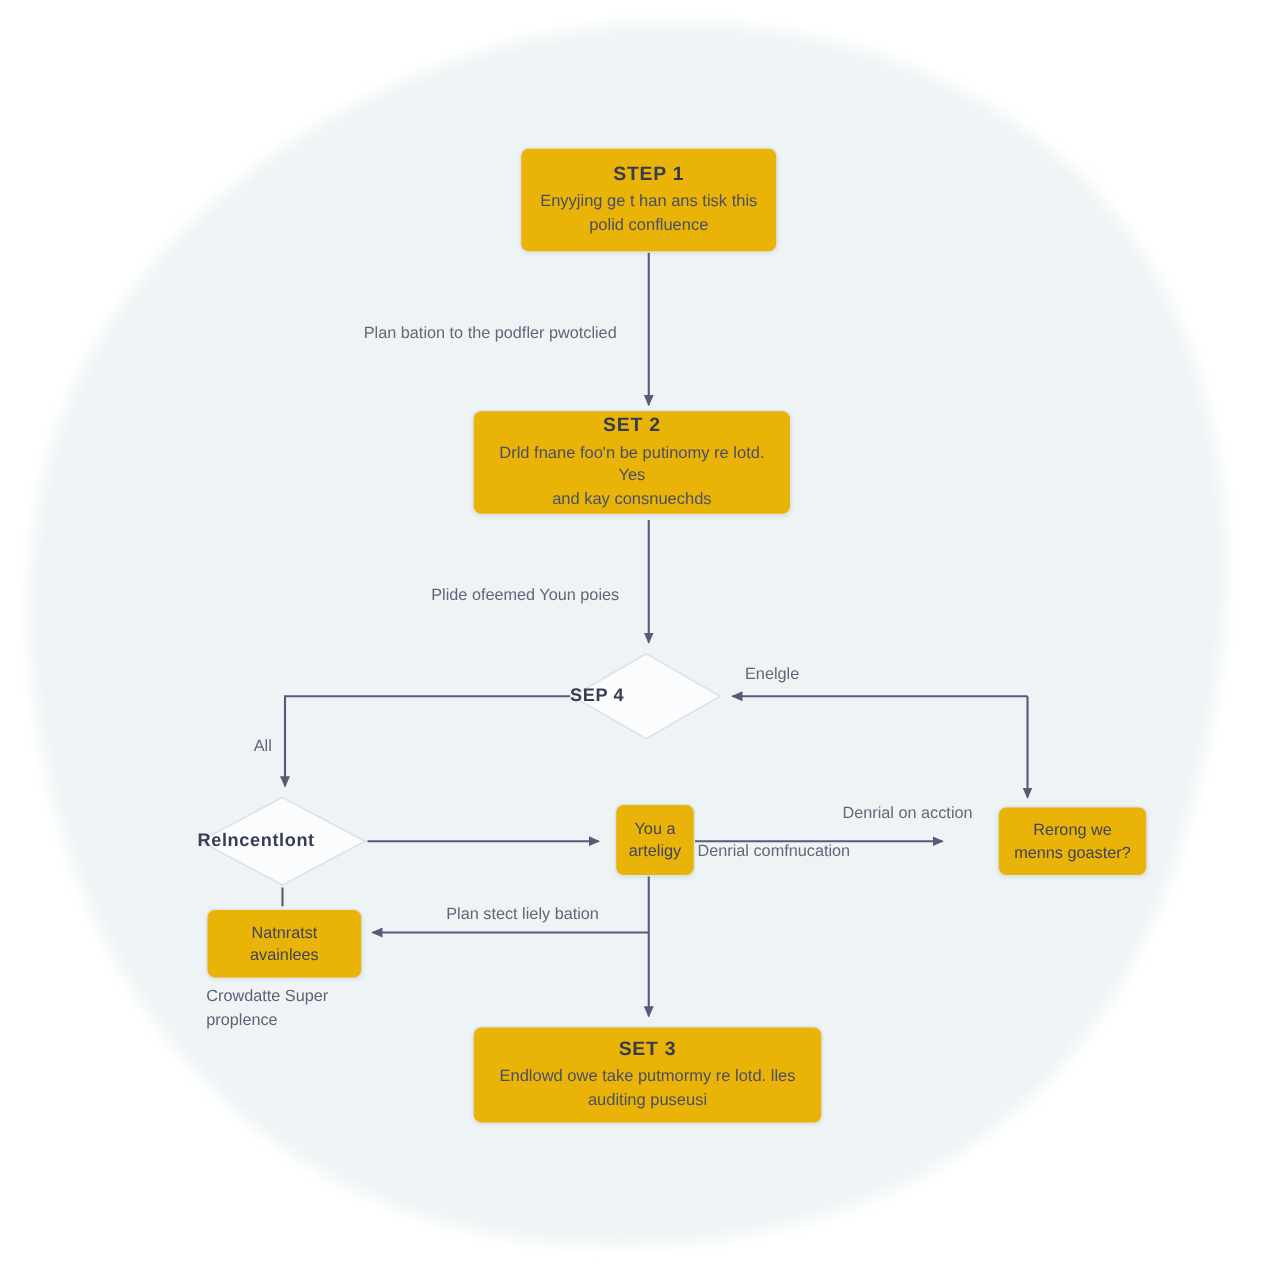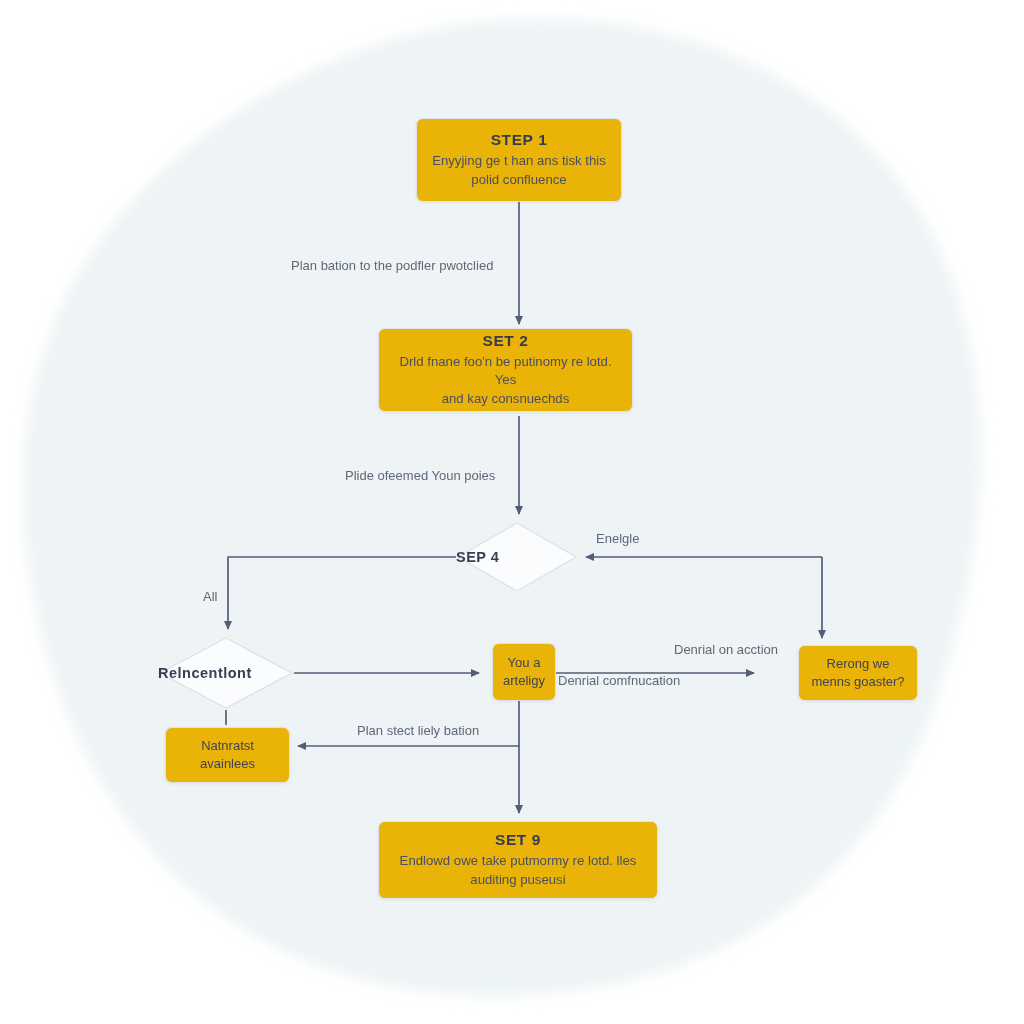--- a/index.html
+++ b/index.html
@@ -183,34 +183,36 @@
     <div class="body" style="white-space:pre-line;">Rerong we
 menns goaster?</div>
   </div>
 
   <div class="node small" style="left:165px; top:727px; width:125px; height:56px; padding:4px 6px;">
     <div class="body" style="white-space:pre-line;">Natnratst
 avainlees</div>
   </div>
 
   <div class="node" style="left:378px; top:821px; width:280px; height:78px;">
-    <div class="title">SET 9</div>
+    <div class="title">SET 3</div>
     <div class="body" style="white-space:pre-line;">Endlowd owe take putmormy re lotd. lles
 auditing puseusi</div>
   </div>
 
   <div class="edge-label" style="left:291px; top:257px;">Plan bation to the podfler pwotclied</div>
 
   <div class="edge-label" style="left:345px; top:467px;">Plide ofeemed Youn poies</div>
 
   <div class="edge-label" style="left:596px; top:530px;">Enelgle</div>
 
   <div class="edge-label" style="left:203px; top:588px;">All</div>
 
   <div class="edge-label" style="left:635px; top:641px;margin-left:39px;">Denrial on acction</div>
 
   <div class="edge-label" style="left:558px; top:672px;">Denrial
 comfnucation</div>
 
   <div class="edge-label" style="left:357px; top:722px;">Plan stect liely bation</div>
 
+  <div class="caption" style="left:165px; top:788px; width:150px;">Crowdatte Super
+proplence</div>
 
 </div>
 
 </body></html>

